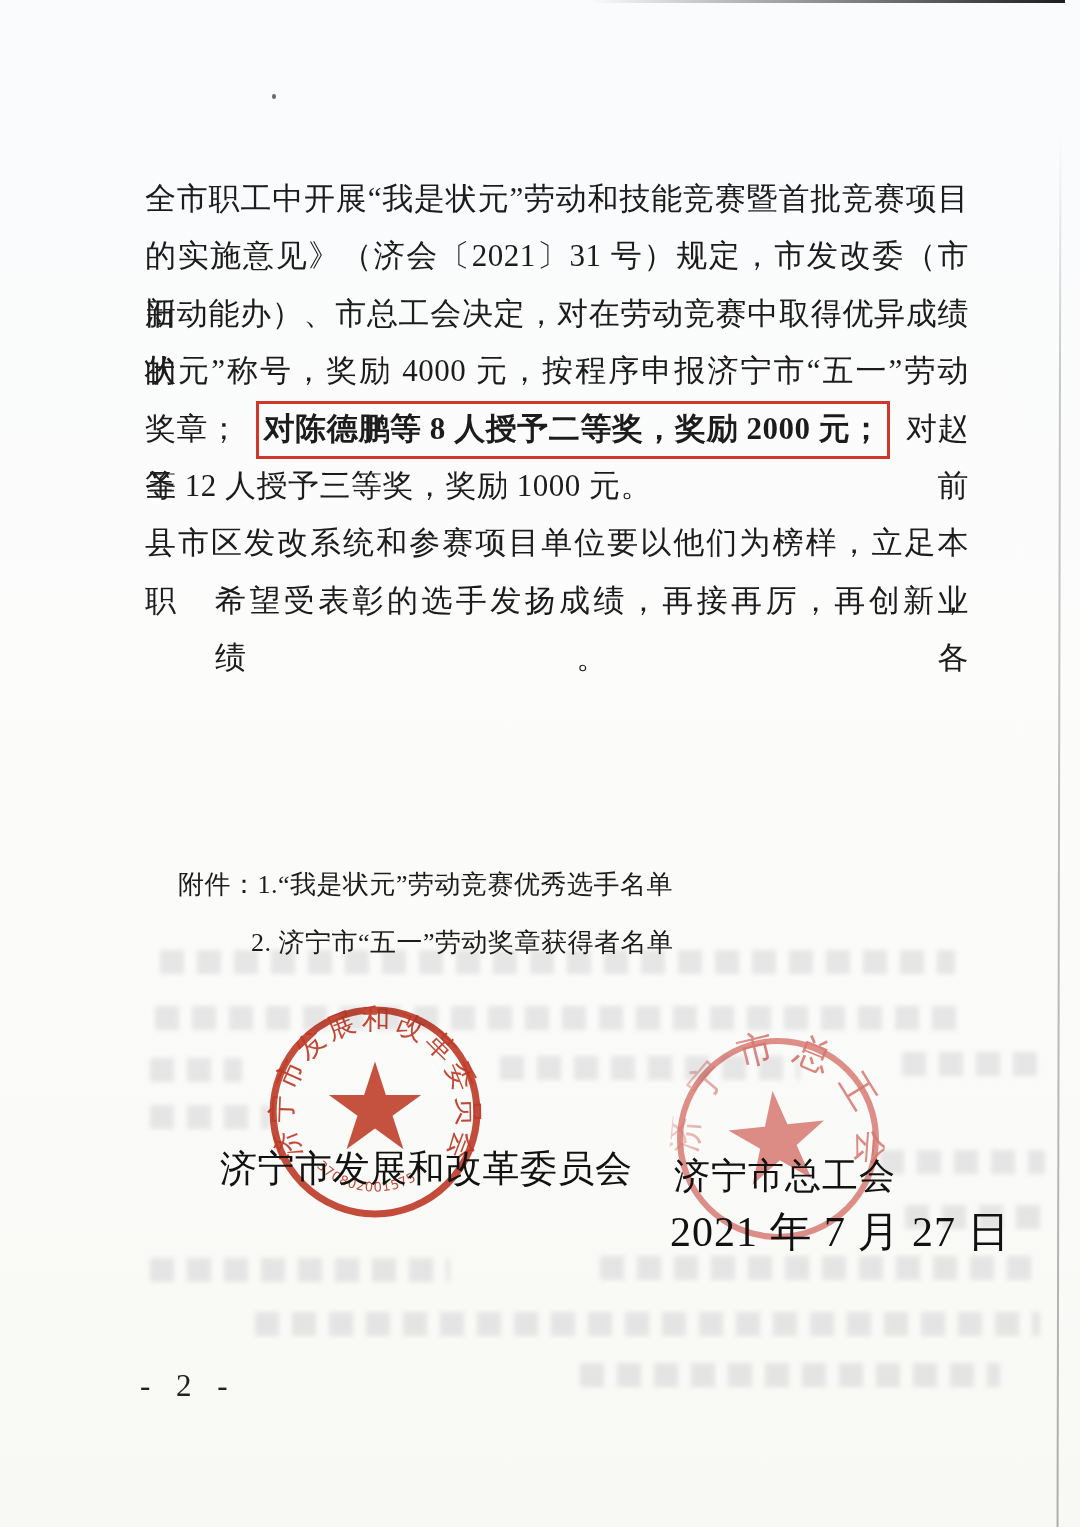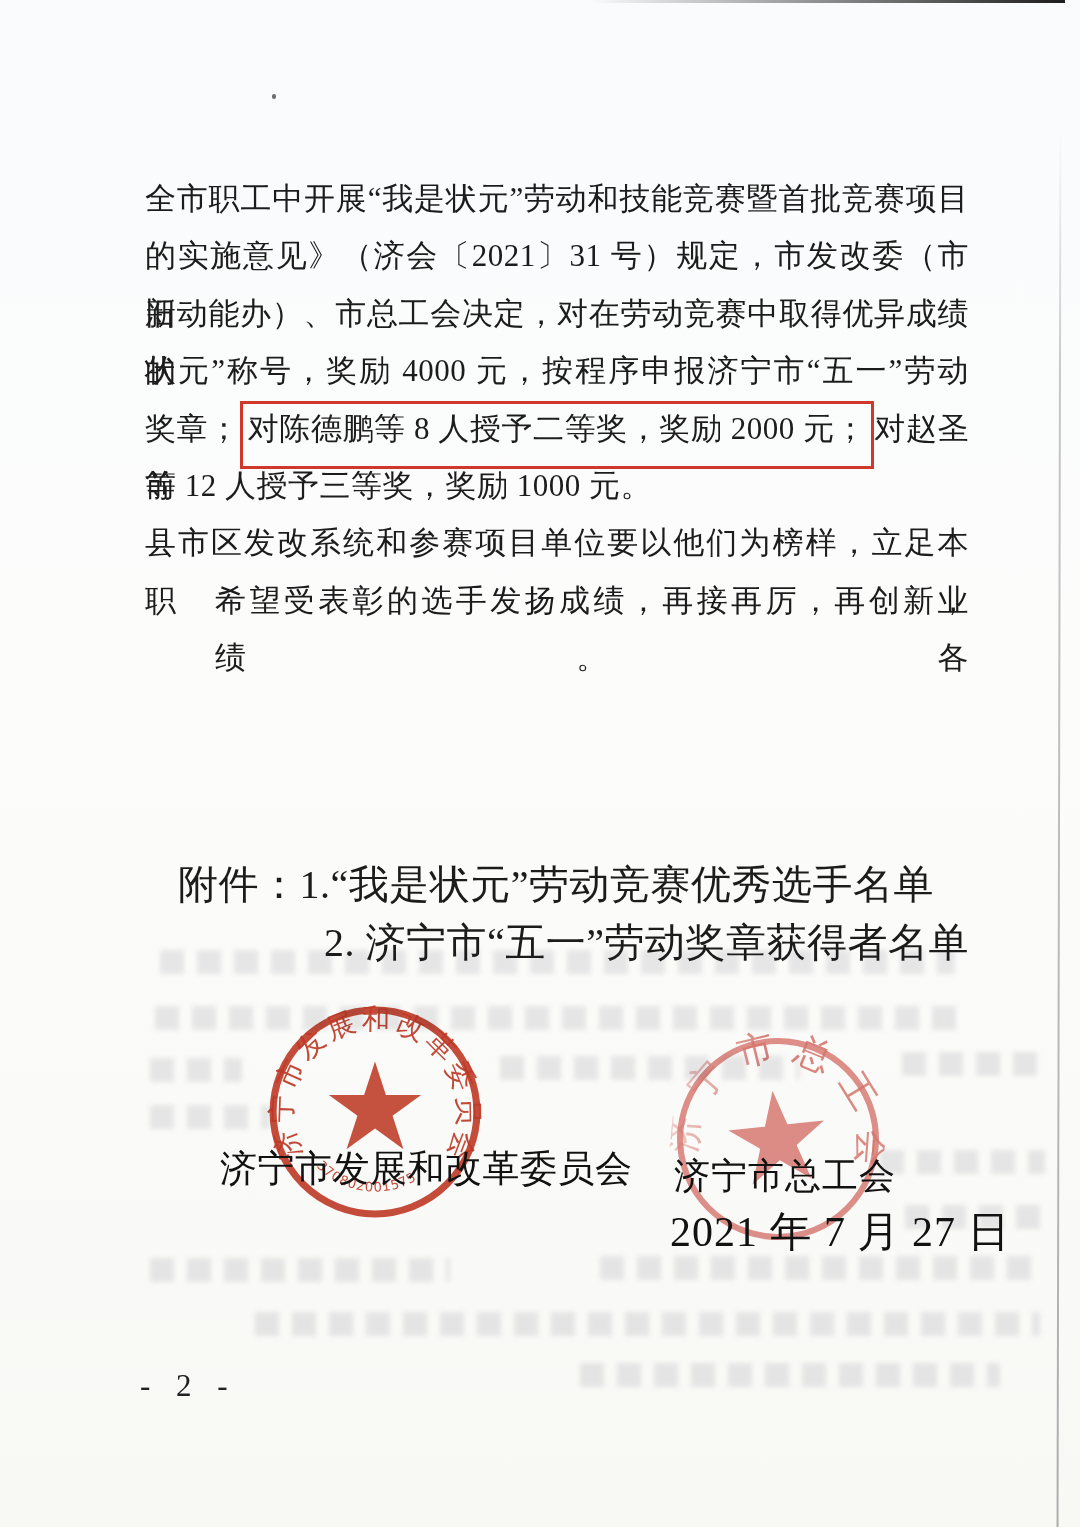--- a/index.html
+++ b/index.html
@@ -32,30 +32,31 @@
   
   .doc-body{
     position:absolute;left:145px;top:170px;width:824px;
     font-size:31px;line-height:57.4px;letter-spacing:.5px;
   }
   .line{height:57.4px;white-space:nowrap;}
   .line.full{text-align:justify;text-align-last:justify;white-space:normal;height:57.4px;overflow:visible;}
   .line.indent{padding-left:70px;}
   .hl-box{
     border:3px solid #cf382b;
-    padding:7px 5px 20px 5px;
-    margin:0 0;
+    padding:7px 5px 10px 5px;
+    margin:0 16px;
+    font-weight:bold;
   }
   
   .attachments{
     position:absolute;left:145px;top:856px;width:824px;
-    font-size:40px;line-height:58px;letter-spacing:.5px;
+    font-size:26px;line-height:58px;letter-spacing:.5px;
   }
   .att-line1{padding-left:33px;}
-  .att-line2{padding-left:106px;text-align:right;}
+  .att-line2{padding-left:106px;}
   
   .seal{position:absolute;mix-blend-mode:multiply;}
   .seal-left{left:264px;top:999px;width:222px;height:226px;}
   .seal-right{left:671px;top:1031px;width:214px;height:216px;transform:rotate(6deg);opacity:.88;}
   
   .sig{position:absolute;color:#121212;white-space:nowrap;z-index:5;}
   .sig-left-org{left:220px;top:1144px;font-size:37px;letter-spacing:.5px;}
   .sig-right-org{left:674px;top:1152px;font-size:36px;letter-spacing:1px;}
   .sig-date{left:670px;top:1204px;font-size:42px;letter-spacing:1px;}
   .page-number{

